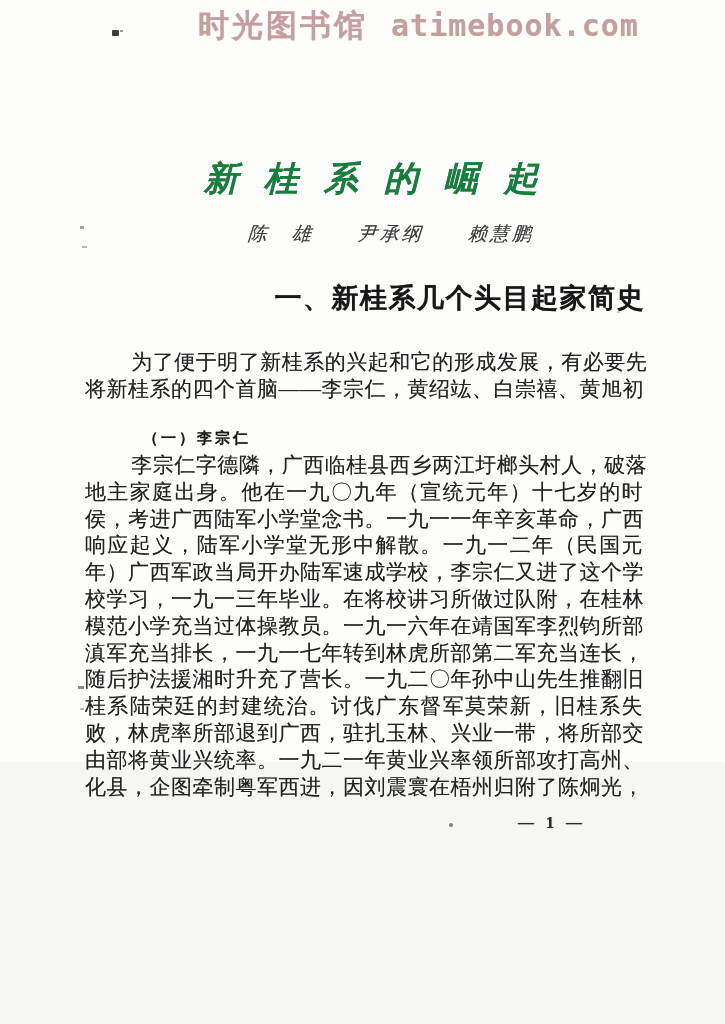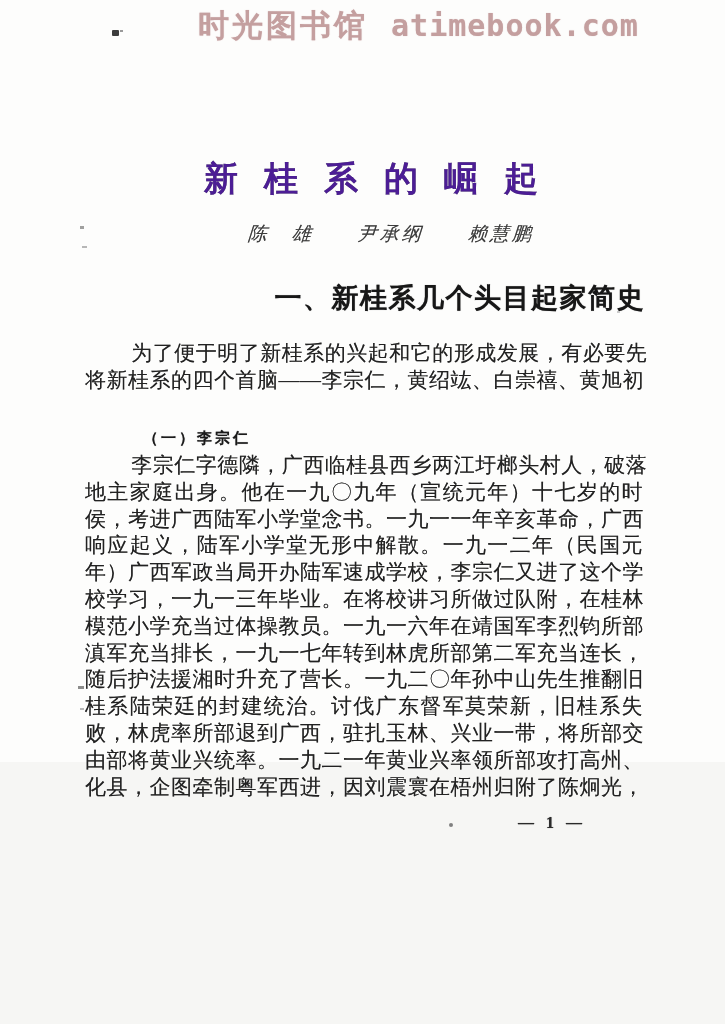--- a/index.html
+++ b/index.html
@@ -31,23 +31,24 @@
     font-family:"DejaVu Sans Mono","Liberation Mono",monospace;
     font-size:30px;letter-spacing:1px;
   }
   
   .title{
     position:absolute;top:156px;left:85px;width:560px;
     padding-left:38px;box-sizing:border-box;
     text-align:center;
     font-size:34px;font-weight:bold;
     letter-spacing:26px;
-    color:#4c1d95;
+    color:#15803d;
     text-shadow:0 0 .6px rgba(0,0,0,.55);
     white-space:nowrap;
+    font-style:italic;
   }
   
   .authors{
     position:absolute;top:221px;left:85px;width:560px;
     padding-left:52px;box-sizing:border-box;
     text-align:center;
     font-size:19px;
     font-style:italic;
     letter-spacing:3px;
     color:#3c3c3c;
@@ -66,21 +67,21 @@
     text-shadow:0 0 .7px rgba(0,0,0,.6);
     white-space:nowrap;
   }
   
   .para{
     position:absolute;left:85px;width:558px;
     font-size:21px;
     color:#222;
     text-shadow:0 0 .6px rgba(0,0,0,.45);
   }
-  .p1{top:340px;}
+  .p1{top:349px;}
   .p2{top:452px;}
   .line{
     height:26.8px;line-height:26.8px;
     text-align:justify;
     text-align-last:justify;
     white-space:nowrap;
     letter-spacing:.5px;
   }
   .line.indent{text-indent:2.2em;}
   .line.endline{text-align-last:left;}

